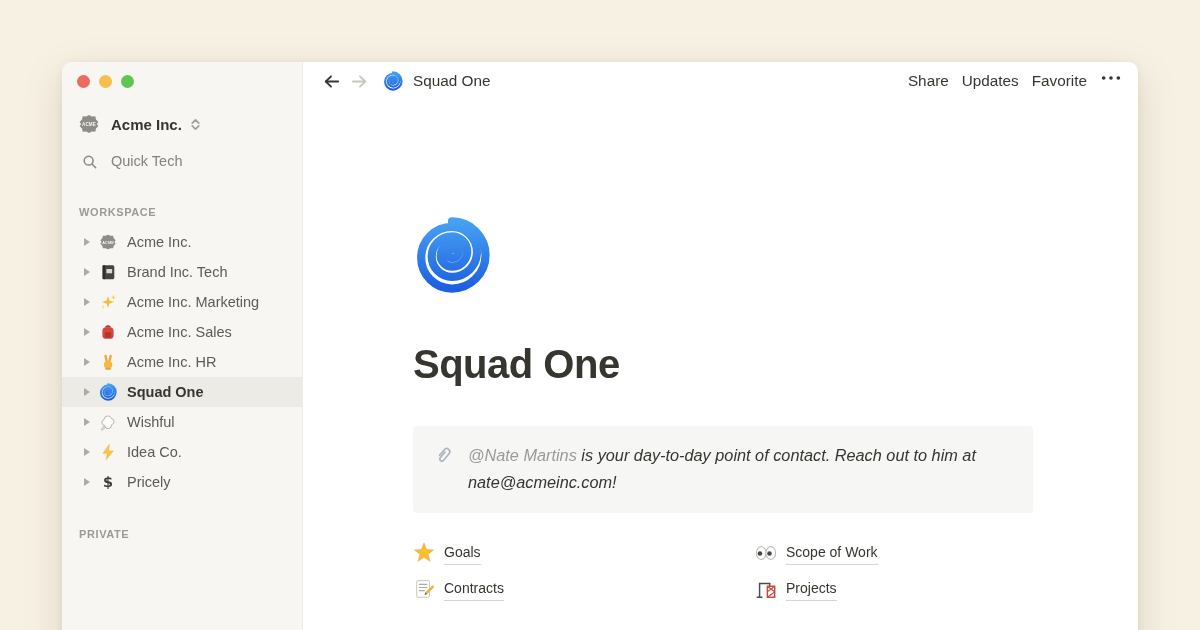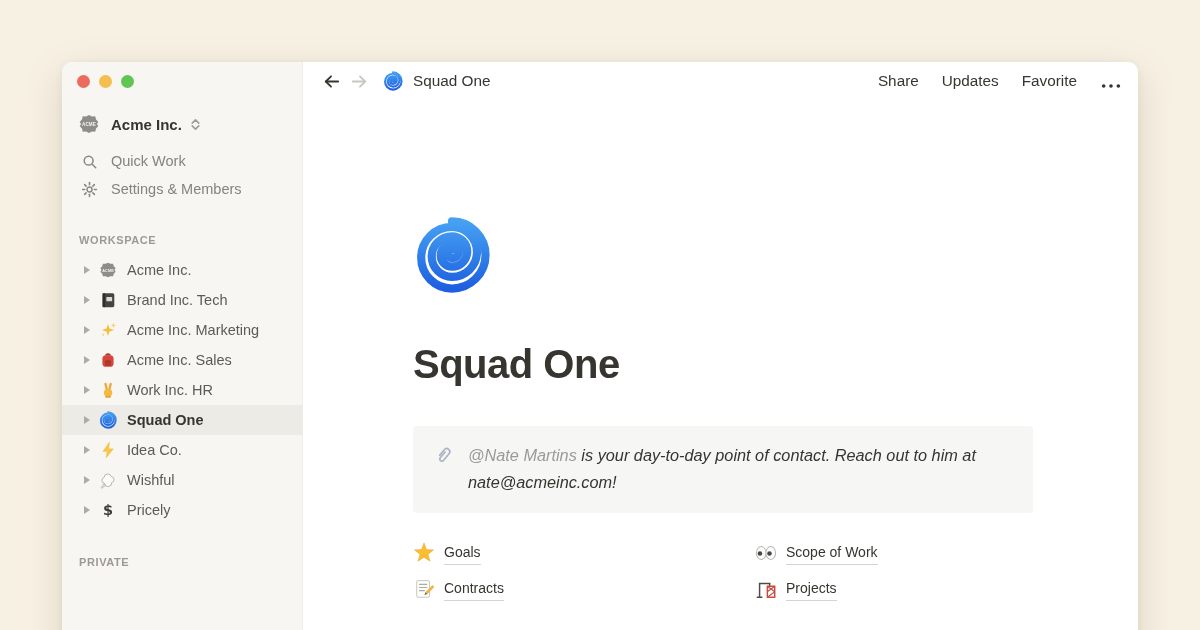--- a/index.html
+++ b/index.html
@@ -46,21 +46,21 @@
   .tree-icon { width:18px; height:18px; margin-right:10px; display:flex; align-items:center; justify-content:center; flex:0 0 auto; }
   .tree-icon svg { width:18px; height:18px; }
 
   
   .main { flex:1; display:flex; flex-direction:column; background:#fff; }
   .topbar { height:38px; display:flex; align-items:center; padding:0 16px 0 19px; }
   .nav-arrow { width:19px; height:19px; display:flex; cursor:pointer; }
   .nav-arrow + .nav-arrow { margin-left:9px; }
   .tb-page-icon { width:20px; height:20px; margin-left:14px; }
   .tb-title { margin-left:10px; font-size:15.3px; font-weight:500; color:#37352F; }
-  .tb-right { margin-left:auto; display:flex; align-items:flex-end; gap:23px; }
+  .tb-right { margin-left:auto; display:flex; align-items:flex-start; gap:13px; }
   .tb-action { font-size:15.3px; font-weight:500; color:#37352F; cursor:pointer; }
   .tb-more { display:flex; align-items:center; cursor:pointer; padding-top:2px; }
 
   .content { padding:116px 0 0 110px; }
   .page-icon { width:78px; height:78px; display:block; cursor:pointer; }
   .page-title { margin-top:47px; font-size:40px; line-height:47px; font-weight:700; letter-spacing:-0.5px; color:#37352F; }
 
   .callout {
     margin-top:38px; width:620px; min-height:87px;
     background:#F6F6F4; border-radius:4px;
@@ -118,39 +118,21 @@
     </div>
 
     <div class="menu">
       <div class="menu-item">
         <span class="mi-icon">
           <svg viewBox="0 0 20 20">
               <circle cx="9" cy="9" r="5.2" fill="none" stroke="#8A8881" stroke-width="1.8"></circle>
               <line x1="13.2" y1="13.2" x2="17.3" y2="17.3" stroke="#8A8881" stroke-width="1.8" stroke-linecap="round"></line>
             </svg>
         </span>
-        <span>Quick Work</span>
-      </div>
-      <div class="menu-item">
-        <span class="mi-icon">
-          <svg viewBox="0 0 20 20">
-              <circle cx="10" cy="10" r="3" fill="none" stroke="#8A8881" stroke-width="1.7"></circle>
-              <g stroke="#8A8881" stroke-width="1.9" stroke-linecap="round">
-                <line x1="10" y1="1.9" x2="10" y2="4.3"></line>
-                <line x1="10" y1="15.7" x2="10" y2="18.1"></line>
-                <line x1="1.9" y1="10" x2="4.3" y2="10"></line>
-                <line x1="15.7" y1="10" x2="18.1" y2="10"></line>
-                <line x1="4.3" y1="4.3" x2="6" y2="6"></line>
-                <line x1="14" y1="14" x2="15.7" y2="15.7"></line>
-                <line x1="4.3" y1="15.7" x2="6" y2="14"></line>
-                <line x1="14" y1="6" x2="15.7" y2="4.3"></line>
-              </g>
-            </svg>
-        </span>
-        <span>Settings &amp; Members</span>
+        <span>Quick Tech</span>
       </div>
     </div>
 
     <div class="section-label">WORKSPACE</div>
 
     <div>
       <div class="tree-item">
         <span class="toggle"></span>
         <span class="tree-icon">
             <svg>
@@ -198,50 +180,50 @@
         <span class="tree-icon">
           <svg viewBox="0 0 20 20">
               <g stroke="#F0A93B" stroke-width="2.6" stroke-linecap="round">
                 <line x1="7.2" y1="3.2" x2="8.8" y2="10"></line>
                 <line x1="13" y1="3.2" x2="11.4" y2="10"></line>
               </g>
               <ellipse cx="10.1" cy="13" rx="4.7" ry="4.2" fill="#F5B93F"></ellipse>
               <rect x="6.9" y="16.4" width="6.4" height="2.2" rx="1.1" fill="#E8A339"></rect>
             </svg>
         </span>
-        <span>Work Inc. HR</span>
+        <span>Acme Inc. HR</span>
       </div>
       <div class="tree-item selected">
         <span class="toggle"></span>
         <span class="tree-icon">
             <svg>
               <use href="#spiral"></use>
             </svg>
           </span>
         <span>Squad One</span>
-      </div>
-      <div class="tree-item">
-        <span class="toggle"></span>
-        <span class="tree-icon">
-          <svg viewBox="0 0 20 20">
-              <path d="M11.5,1.5 L4.5,11.5 L9.2,11.5 L8,18.5 L15.8,8.8 L10.8,8.8 Z" fill="#FDC63F" stroke="#E8A93B" stroke-width="0.5"></path>
-            </svg>
-        </span>
-        <span>Idea Co.</span>
       </div>
       <div class="tree-item">
         <span class="toggle"></span>
         <span class="tree-icon">
           <svg viewBox="0 0 20 20">
               <path d="M6.2,13.8 A3.4,3.4 0 0 1 5.6,7.2 A4.1,4.1 0 0 1 13.6,6.1 A3.5,3.5 0 0 1 14,13 A3.8,3.8 0 0 1 6.2,13.8 Z" fill="#FBFBFA" stroke="#B4B2AC" stroke-width="1.1"></path>
               <circle cx="5.4" cy="16" r="1.3" fill="#FBFBFA" stroke="#B4B2AC" stroke-width="1"></circle>
               <circle cx="3.4" cy="18.3" r="0.9" fill="#FBFBFA" stroke="#B4B2AC" stroke-width="0.9"></circle>
             </svg>
         </span>
         <span>Wishful</span>
+      </div>
+      <div class="tree-item">
+        <span class="toggle"></span>
+        <span class="tree-icon">
+          <svg viewBox="0 0 20 20">
+              <path d="M11.5,1.5 L4.5,11.5 L9.2,11.5 L8,18.5 L15.8,8.8 L10.8,8.8 Z" fill="#FDC63F" stroke="#E8A93B" stroke-width="0.5"></path>
+            </svg>
+        </span>
+        <span>Idea Co.</span>
       </div>
       <div class="tree-item">
         <span class="toggle"></span>
         <span class="tree-icon">
           <svg viewBox="0 0 20 20">
               <text x="10" y="15.5" text-anchor="middle" font-size="16" font-weight="bold" fill="#3B3A35" font-family="DejaVu Sans, sans-serif">$</text>
             </svg>
         </span>
         <span>Pricely</span>
       </div>

